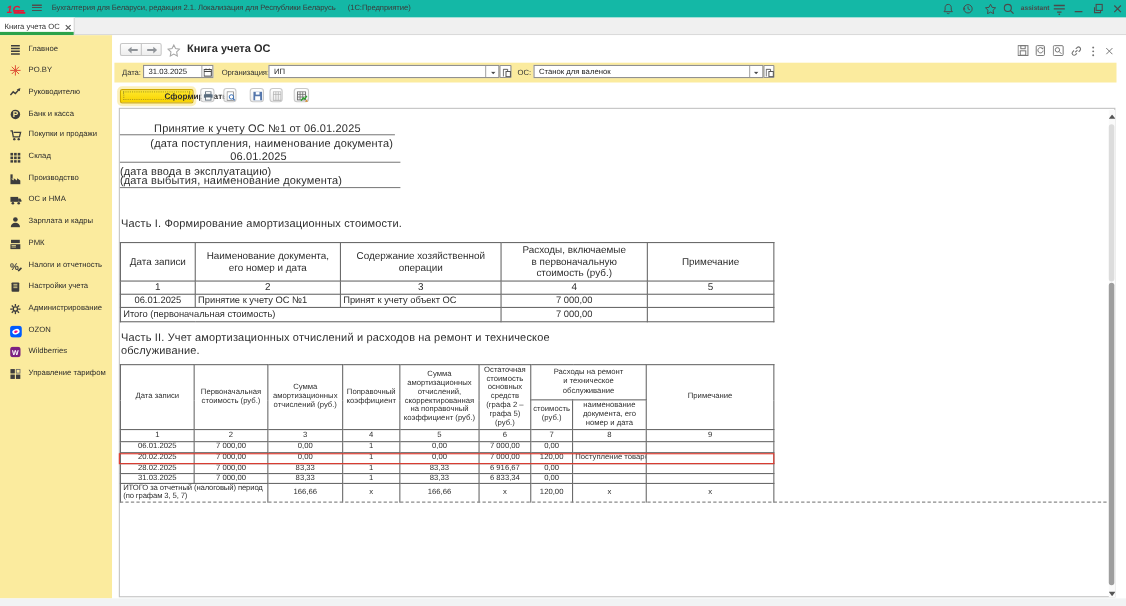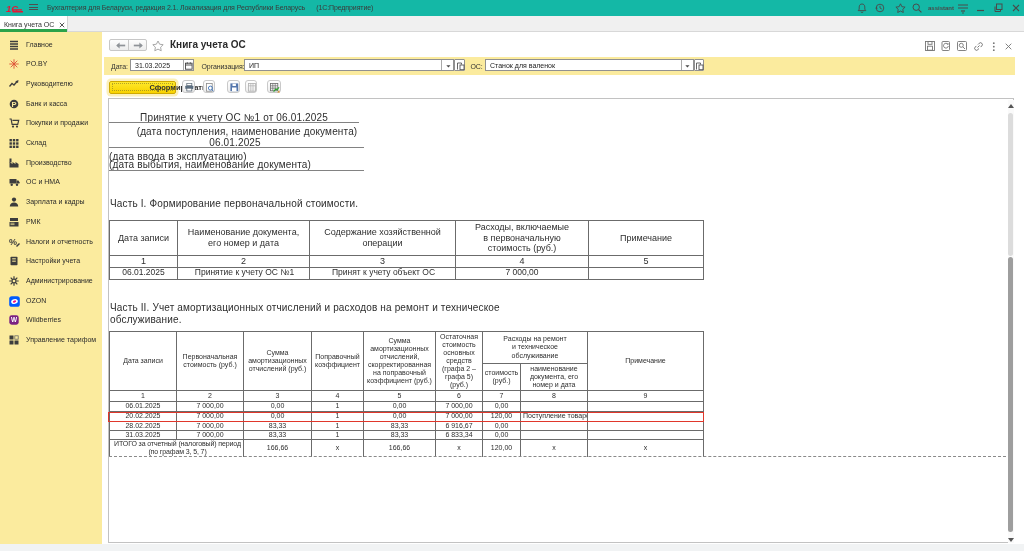--- a/index.html
+++ b/index.html
@@ -37,21 +37,21 @@
 .tbtn{position:absolute;border:1px solid #c9c9c9;border-radius:3px;background:linear-gradient(#ffffff,#ededed);}
 #btnform{left:6.5px;top:48.5px;width:67px;height:13px;background:linear-gradient(#ffe92c,#f8d200);border:1px solid #cfa900;border-radius:2px;box-shadow:0 0 0 2.5px #fcf0ba;font-size:7.5px;font-weight:bold;color:#2f2f2f;text-align:center;line-height:11.5px;padding-left:40px;}
 
 #report{left:6px;top:66px;width:906px;height:445px;border:1px solid #c2c2c2;background:#fff;}
 .rline{position:absolute;height:1px;background:#828282;}
 .ctext{position:absolute;font-size:10px;color:#2e2e2e;white-space:nowrap;letter-spacing:0.15px;}
 table{border-collapse:collapse;table-layout:fixed;}
 td{border:1px solid #6b6b6b;font-size:7px;color:#2e2e2e;text-align:center;vertical-align:middle;padding:0;overflow:hidden;line-height:1.15;}
 #t1 td{font-size:9px;}
 #t1 tr.d td{font-size:8.5px;}
-td.l{text-align:center;padding-left:2px;}
+td.l{text-align:left;padding-left:2px;}
 #dashline{position:absolute;left:0px;top:357px;width:897px;border-top:1px dashed #8a8a8a;}
 
 #vscroll{left:899px;top:1px;width:6px;height:443px;background:#fafafa;}
 
 #redsel{position:absolute;left:-1px;top:312.5px;width:596px;height:10.5px;border:1px solid #e0372b;}
 #t2 tr.last td{border-bottom:none;}
 td{letter-spacing:0;}
 svg{display:block;}
 </style>
 </head>
@@ -394,21 +394,21 @@
       </span>
     <div class="abs" id="report">
       <div class="ctext" style="left:0;width:250px;text-align:center;top:13px">Принятие к учету ОС №1 от 06.01.2025</div>
       <div class="rline" style="left:0;top:22.5px;width:250px"></div>
       <div class="ctext" style="left:12px;width:252px;text-align:center;top:27px">(дата поступления, наименование документа)</div>
       <div class="ctext" style="left:0;width:252px;text-align:center;top:38px">06.01.2025</div>
       <div class="rline" style="left:0;top:48px;width:255px"></div>
       <div class="ctext" style="left:0;width:252px;text-align:left;top:52px">(дата ввода в эксплуатацию)</div>
       <div class="rline" style="left:0;top:71px;width:255px"></div>
       <div class="ctext" style="left:0;width:252px;text-align:left;top:60px">(дата выбытия, наименование документа)</div>
-      <div class="ctext" style="left:1px;top:99px">Часть I. Формирование первоначальной стоимости.</div>
+      <div class="ctext" style="left:1px;top:99px">Часть I. Формирование амортизационных стоимости.</div>
       <table class="abs" id="t1" style="left:0;top:121px;width:595px">
         <colgroup>
             <col style="width:68px">
             <col style="width:132px">
             <col style="width:146px">
             <col style="width:133px">
             <col style="width:115px">
           </colgroup>
         <tbody>
             <tr style="height:34.5px">
@@ -422,20 +422,25 @@
               <td>1</td>
               <td>2</td>
               <td>3</td>
               <td>4</td>
               <td>5</td>
             </tr>
         <tr style="height:12px" class="d">
               <td>06.01.2025</td>
               <td class="l">Принятие к учету ОС №1</td>
               <td class="l">Принят к учету объект ОС</td>
+              <td>7 000,00</td>
+              <td></td>
+            </tr>
+        <tr style="height:13px" class="d">
+              <td colspan="3" class="l">Итого (первоначальная стоимость)</td>
               <td>7 000,00</td>
               <td></td>
             </tr>
       </tbody>
         </table>
       <div class="ctext" style="left:1px;top:202.5px">Часть II. Учет амортизационных отчислений и расходов на ремонт и техническое</div>
       <div class="ctext" style="left:1px;top:214.5px">обслуживание.</div>
       <table class="abs" id="t2" style="left:0;top:232px;width:595px">
         <colgroup>
             <col style="width:67px">

